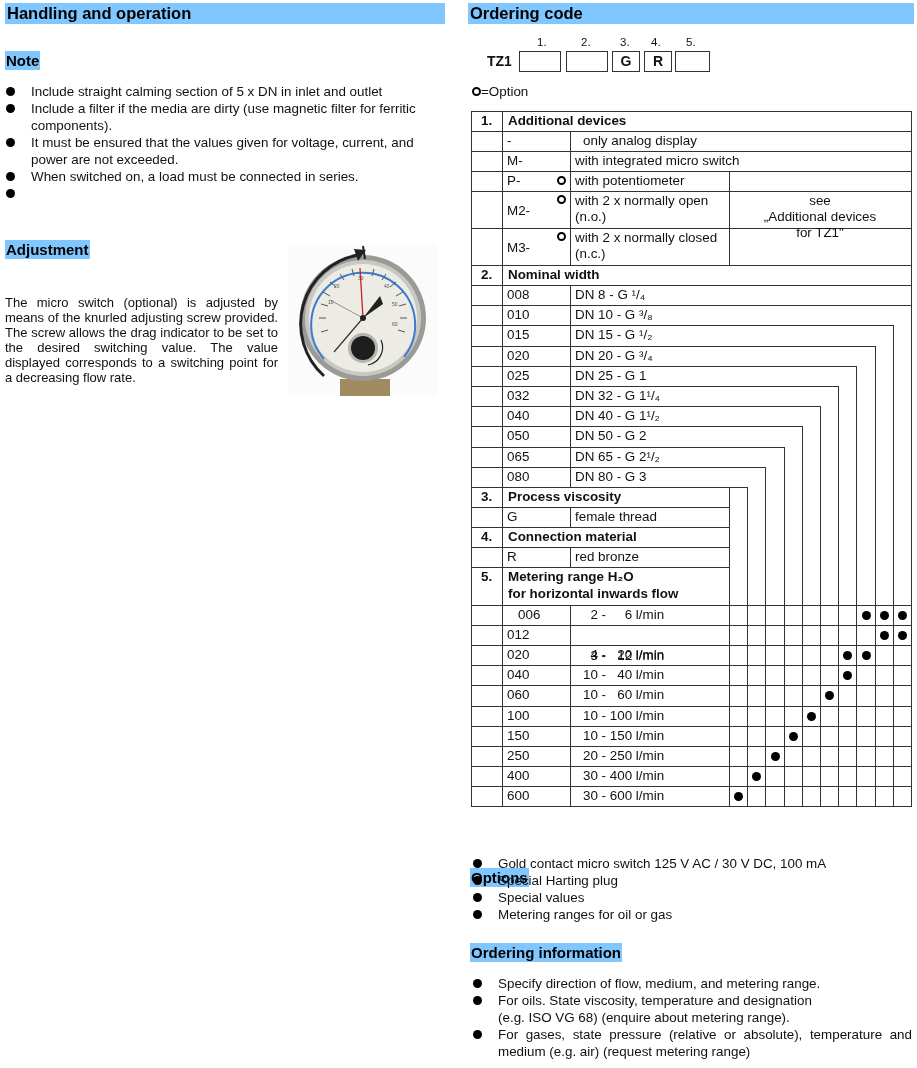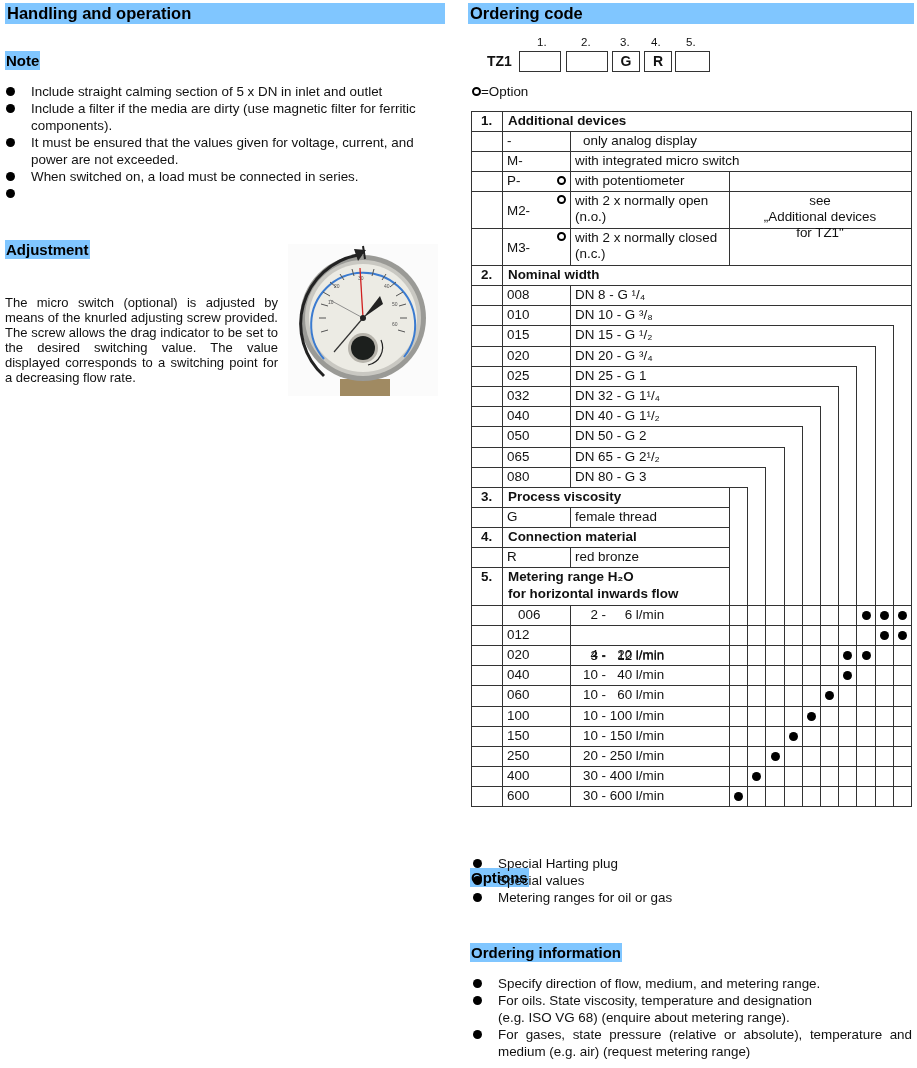--- a/index.html
+++ b/index.html
@@ -256,20 +256,21 @@
     <div class="ln" style="left: 471px; top: 786px; width: 440px; height: 1px;"></div>
     <div class="cell" style="left: 507px; top: 787.9px;">600</div>
     <div class="cell" style="left: 583px; top: 787.9px; white-space: pre;">30 - 600 l/min</div>
     <div class="mdot" style="left: 734.1px; top: 791.95px;"></div>
   </div>
 
 <div class="abs" style="left:470px; top:823px;margin-top:45px;">
   <span class="sub">Options</span>
 </div>
 <ul class="abs bul" style="left:472px; top:855px; width:440px;">
+  <li><span class="dot"></span><span>Gold contact micro switch  125 V AC / 30 V DC, 100 mA</span></li>
   <li><span class="dot"></span><span>Special Harting plug</span></li>
   <li><span class="dot"></span><span>Special values</span></li>
   <li><span class="dot"></span><span>Metering ranges for oil or gas</span></li>
 </ul>
 
 <div class="abs" style="left:470px; top:943px;">
   <span class="sub">Ordering information</span>
 </div>
 <ul class="abs bul" style="left:472px; top:975px; width:440px;">
   <li><span class="dot"></span><span>Specify direction of flow, medium, and metering range.</span></li>

